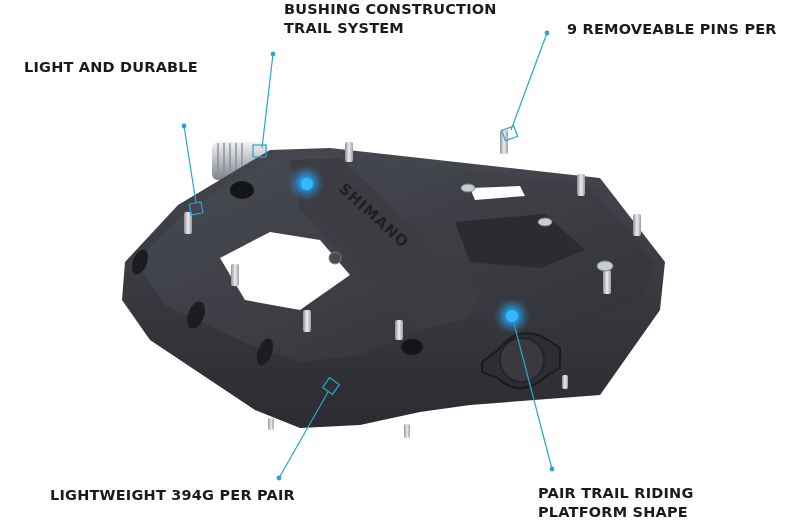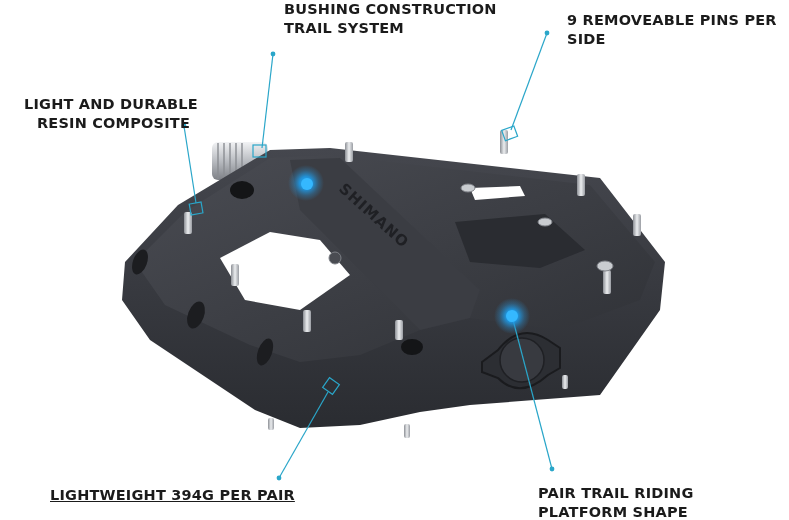--- a/index.html
+++ b/index.html
@@ -136,31 +136,29 @@
     <circle cx="307" cy="184" r="6" fill="#35b8ff"></circle>
     <circle cx="512" cy="316" r="18" fill="url(#glow)"></circle>
     <circle cx="512" cy="316" r="6" fill="#35b8ff"></circle>
   </svg>
 
   <div class="label" style="left:284px; top:0px;">
     <span>BUSHING CONSTRUCTION</span>
     <span>TRAIL SYSTEM</span>
   </div>
 
-  <div class="label right" style="left:24px; top:58px; width:166px;margin-top:37px;">
+  <div class="label right" style="left:24px; top:58px; width:166px;">
     <span>LIGHT AND DURABLE</span>
-    <span>RESIN COMPOSITE</span>
   </div>
 
-  <div class="label" style="left:567px; top:11px;">
+  <div class="label" style="left:567px; top:20px;text-align:right;">
     <span>9 REMOVEABLE PINS PER</span>
-    <span>SIDE</span>
   </div>
 
-  <div class="label" style="left:50px; top:486px;text-decoration:underline;">
+  <div class="label" style="left:50px; top:486px;">
     <span>LIGHTWEIGHT 394G PER PAIR</span>
   </div>
 
   <div class="label" style="left:538px; top:484px;">
     <span>PAIR TRAIL RIDING</span>
     <span>PLATFORM SHAPE</span>
   </div>
 
 </div>
 

